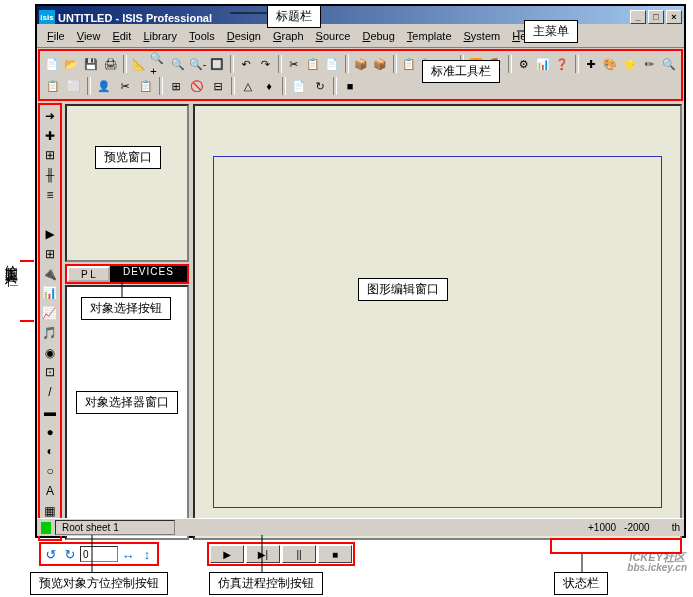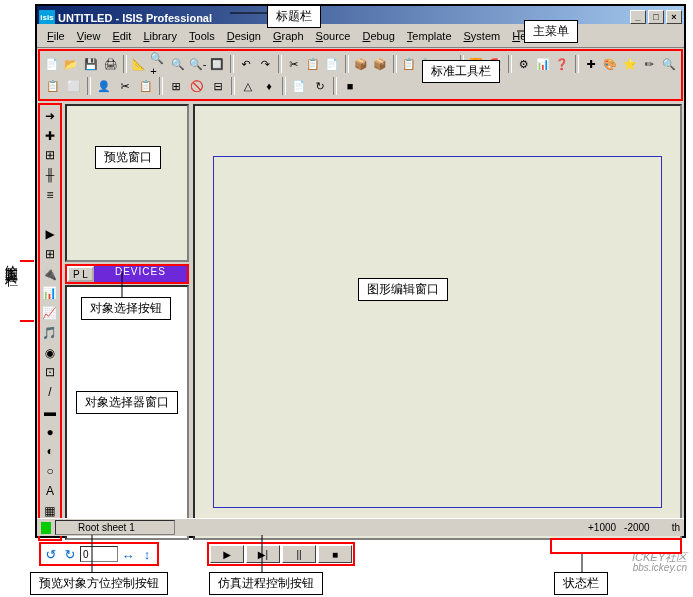--- a/index.html
+++ b/index.html
@@ -15,39 +15,39 @@
 .menu-item u{text-decoration:underline}
 .tb-area{padding:2px;border:2px solid #f00;margin:1px}
 .tb-row{display:flex;align-items:center;height:22px;gap:1px;padding:1px}
 .tb-btn{width:20px;height:20px;border:1px solid #d4d0c8;display:flex;align-items:center;justify-content:center;font-size:11px;cursor:pointer;background:#d4d0c8}
 .tb-sep{width:4px;height:18px;border-left:1px solid #808080;border-right:1px solid #fff;margin:0 2px}
 .main-row{display:flex;height:440px}
 .draw-col{width:24px;border:2px solid #f00;margin:1px;display:flex;flex-direction:column;align-items:center;padding-top:2px;gap:2px}
 .draw-btn{width:18px;height:18px;display:flex;align-items:center;justify-content:center;font-size:12px;cursor:pointer}
 .left-panel{width:128px;display:flex;flex-direction:column;padding:2px}
 .preview{height:158px;border:2px inset #808080;background:#e8e8d8;margin-bottom:2px;position:relative}
-.pick-pl{background:#d4d0c8;border:2px outset #fff;padding:0 4px;font-size:10px;display:flex;align-items:center;height:16px}
+.pick-pl{background:#d4d0c8;border:2px outset #fff;padding:0 12px;font-size:10px;display:flex;align-items:center;height:16px}
 .pick-dev{color:#fff;font-size:10px;padding:0 6px;flex:1;text-align:center;letter-spacing:1px}
 .picker{flex:1;border:2px inset #808080;background:#fff;margin-top:1px;position:relative}
 .edit-area{flex:1;border:2px inset #808080;background:#e8e8d8;margin:2px;position:relative;overflow:hidden}
 .dot-grid{position:absolute;inset:6px;background-image:radial-gradient(circle,#808080 0.5px,transparent 0.5px);background-size:10px 10px}
 .sheet-rect{position:absolute;left:18px;top:50px;right:18px;bottom:30px;border:1px solid #3030c0}
 .btm-bar{display:flex;align-items:center;padding:2px;gap:4px;height:24px}
 .orient-grp{border:2px solid #f00;display:flex;align-items:center;padding:1px;gap:1px}
 .orient-btn{width:18px;height:18px;display:flex;align-items:center;justify-content:center;font-size:13px;color:#06c;cursor:pointer}
 .orient-input{width:38px;height:16px;border:1px inset #808080;background:#fff;font-size:10px;padding:0 2px}
 .sim-grp{border:2px solid #f00;display:flex;padding:1px;gap:2px}
 .sim-btn{width:34px;height:18px;border:1px solid #fff;border-right-color:#404040;border-bottom-color:#404040;background:#d4d0c8;display:flex;align-items:center;justify-content:center;font-size:10px;cursor:pointer}
 .status-bar{position:absolute;bottom:0;left:0;right:0;height:18px;display:flex;align-items:center;padding:0 4px;background:#d4d0c8;border-top:1px solid #fff}
-.status-cell{border:1px inset #808080;padding:1px 22px;font-size:10px;height:15px;display:flex;align-items:center}
+.status-cell{border:1px inset #808080;padding:1px 6px;font-size:10px;height:15px;display:flex;align-items:center}
 .label-box{position:absolute;background:#fff;border:1px solid #000;padding:2px 8px;font-size:12px;white-space:nowrap;z-index:50}
 .arrow{position:absolute;z-index:40}
 .vert-txt{position:absolute;left:2px;top:255px;writing-mode:vertical-rl;font-size:13px;letter-spacing:2px}
 .red-line{position:absolute;background:#f00;z-index:39}
-.wm{position:absolute;right:6px;bottom:24px;font-size:14px;color:#999;font-style:italic;font-weight:normal;text-align:right;line-height:1}
+.wm{position:absolute;right:6px;bottom:24px;font-size:14px;color:#999;font-style:italic;font-weight:bold;text-align:center;line-height:1}
 svg{display:block}
 </style>
 </head>
 <body>
 
 <div class="vert-txt">绘图工具栏</div>
 <div class="red-line" style="left:20px;top:260px;width:14px;height:2px"></div>
 <div class="red-line" style="left:20px;top:320px;width:14px;height:2px"></div>
 
 <div class="app-frame">
@@ -162,21 +162,21 @@
         <div class="draw-btn">○</div>
         <div class="draw-btn">A</div>
         <div class="draw-btn">▦</div>
         <div class="draw-btn">✚</div>
       </div>
 
     <div class="left-panel">
       <div class="preview"></div>
       <div style="border:2px solid #f00;display:flex">
         <div class="pick-pl">P  L</div>
-        <div class="pick-dev" style="background:#6d28d9">DEVICES</div>
+        <div class="pick-dev" style="background:#000000">DEVICES</div>
       </div>
       <div class="picker"></div>
     </div>
 
     <div class="edit-area">
       <div class="dot-grid"></div>
       <div class="sheet-rect"></div>
     </div>
   </div>
 

